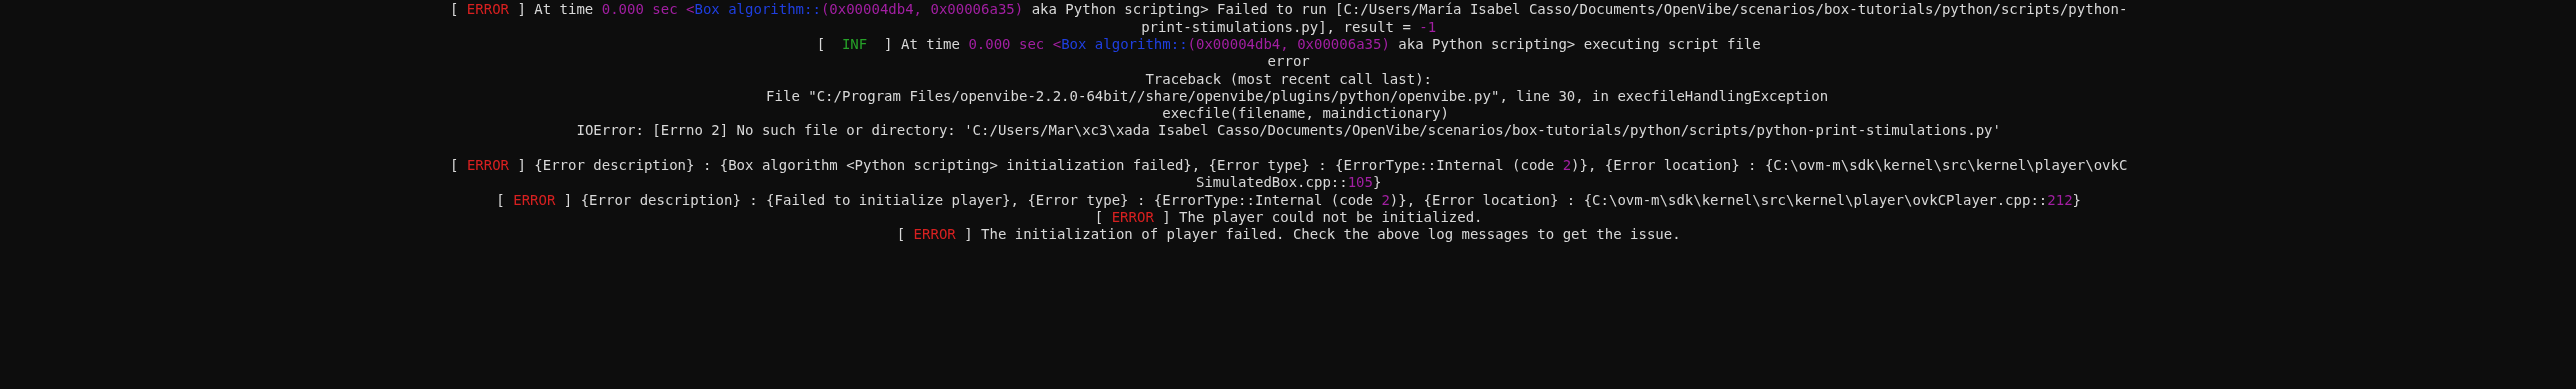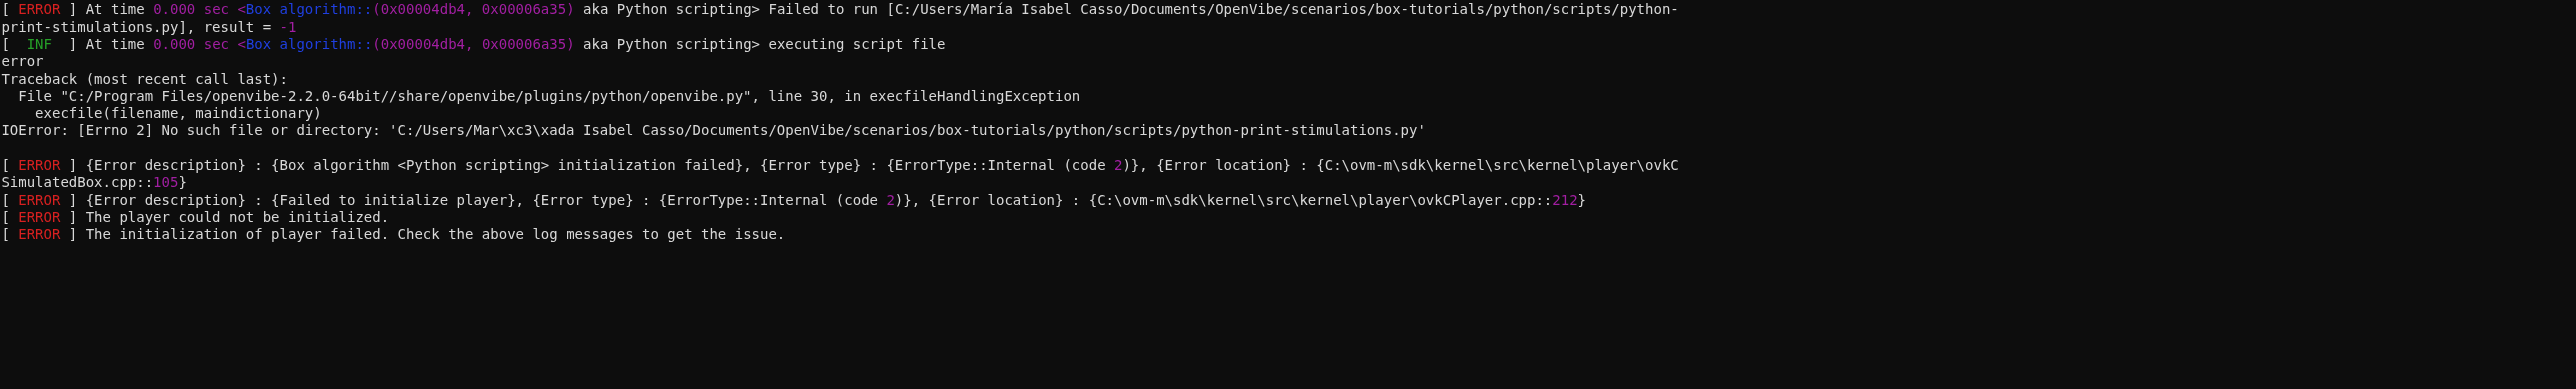--- a/index.html
+++ b/index.html
@@ -18,20 +18,21 @@
     height: 389px;
     background: #0d0d0d;
     color: #d8d8d8;
     font-family: "DejaVu Sans Mono", "Liberation Mono", monospace;
     font-size: 14px;
     line-height: 17.3px;
     letter-spacing: 0px;
     padding: 1.4px 0 0 1.4px;
     box-sizing: border-box;
     white-space: pre;
+    text-align: center;
   }
   .line {
     white-space: pre;
     min-height: 17.3px;
   }
   .blank {
     height: 17.3px;
   }
 </style>
 </head>

